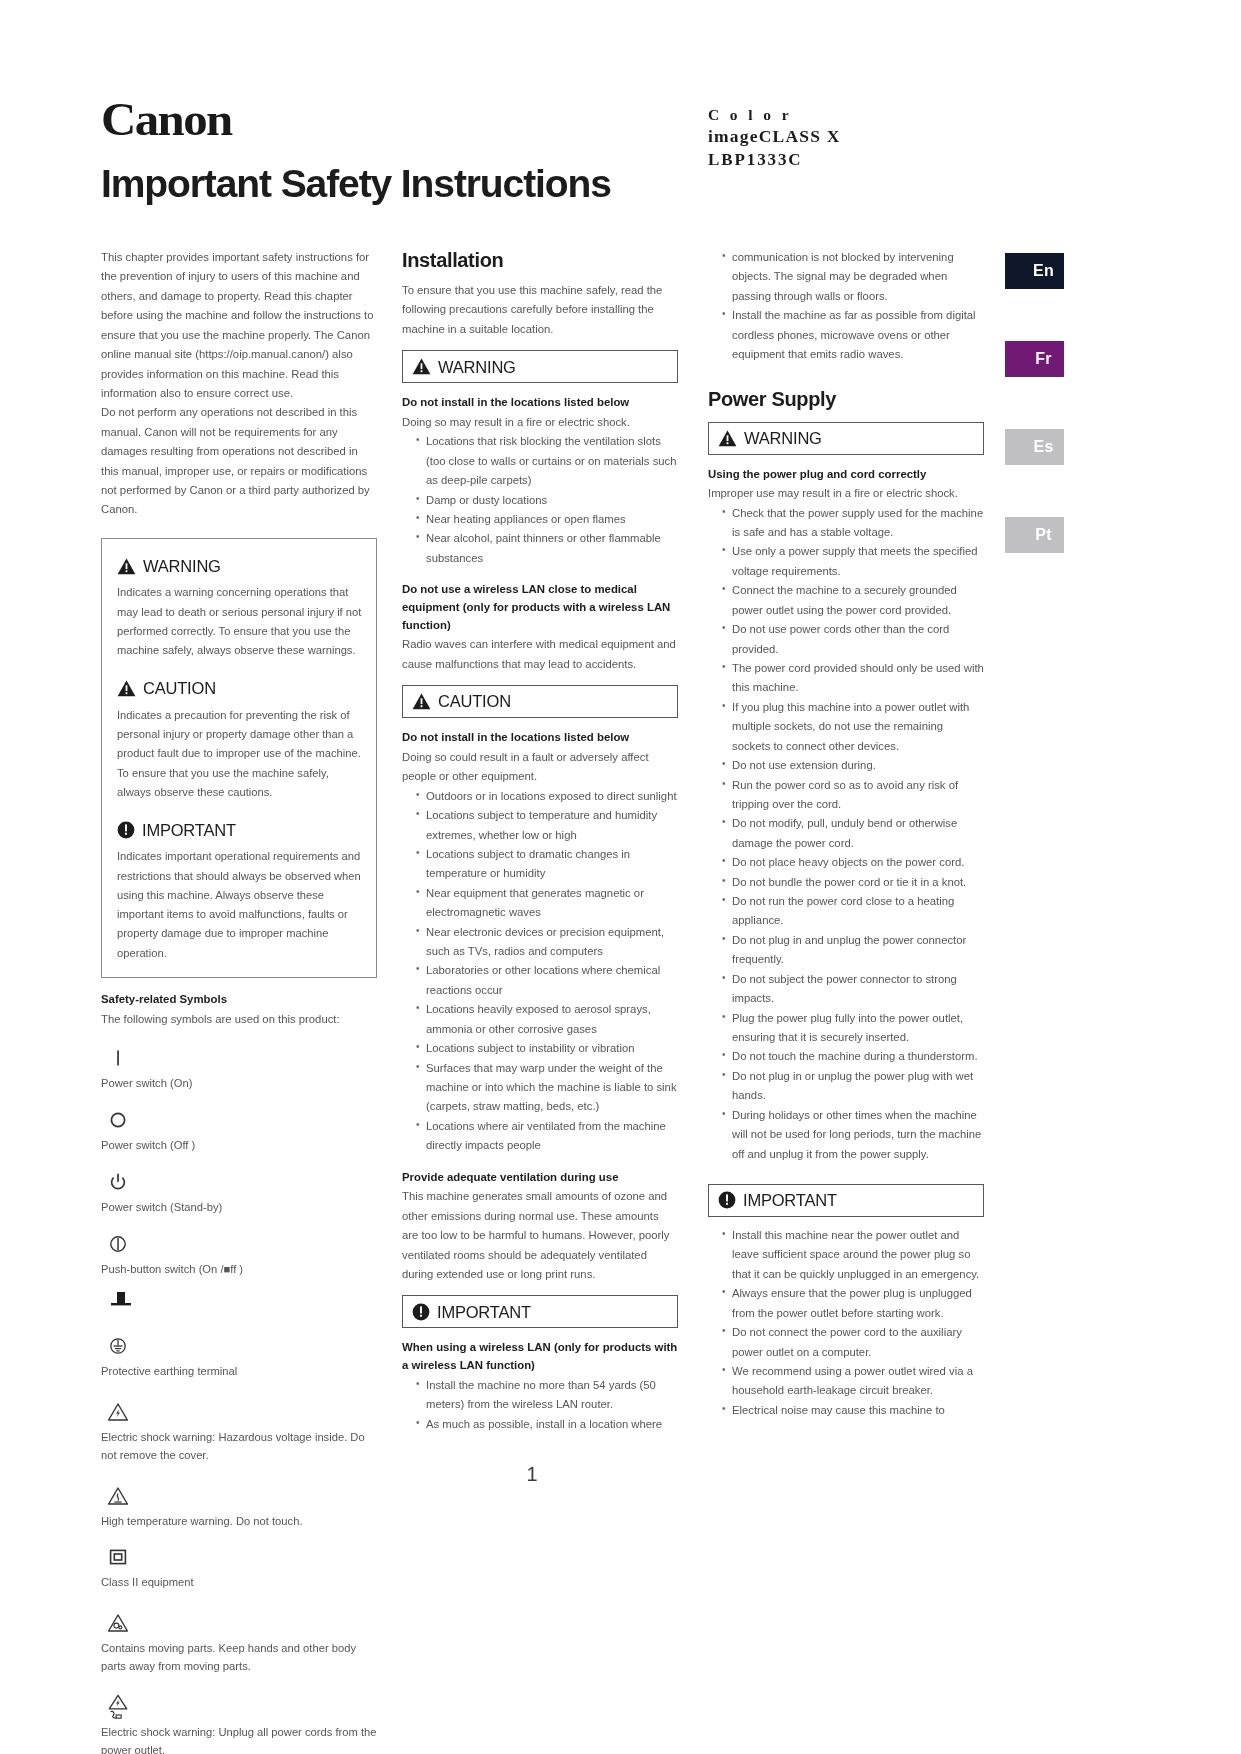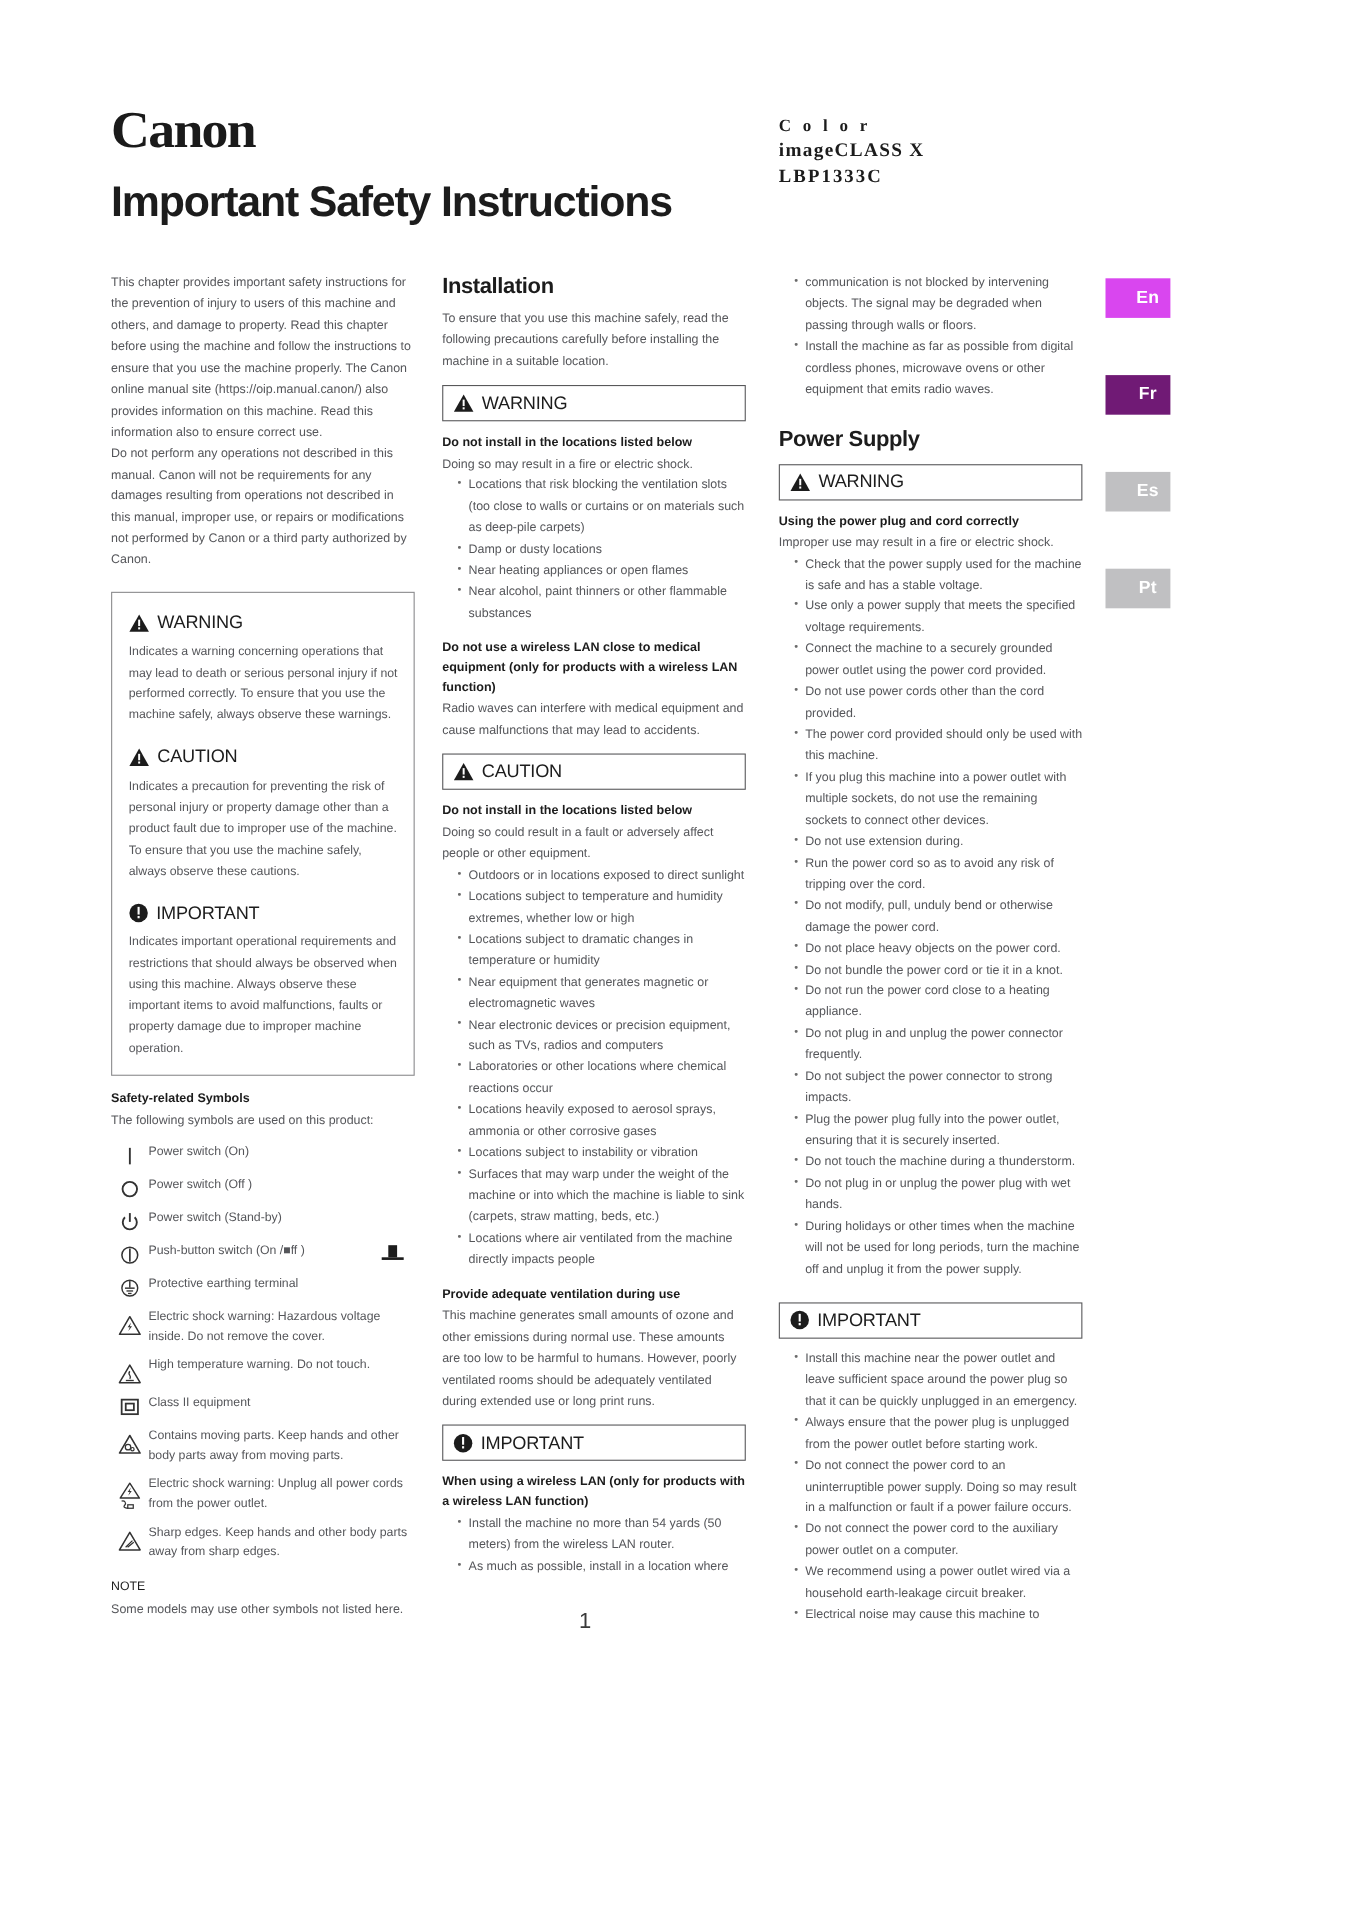--- a/index.html
+++ b/index.html
@@ -178,20 +178,21 @@
   }
   .def-head.spaced { margin-top: 14px; }
   .def-box p { margin: 0; font-size: 11.2px; line-height: 1.72; }
 
   
   .sym-list { margin-top: 10px; }
   .sym-row {
     display: flex;
     align-items: flex-start;
     margin-bottom: 8px;
+    flex-direction: column;
   }
   .sym-glyph {
     width: 34px;
     flex: 0 0 34px;
     display: flex;
     justify-content: center;
     align-items: center;
     padding-top: 2px;
   }
   .sym-glyph.low { align-items: center; padding-top: 6px; }
@@ -245,21 +246,21 @@
     <div class="doc-title">Important Safety Instructions</div>
   </div>
 
   <div class="product-block">
     <div class="product-line1">C o l o r</div>
     <div class="product-line2">imageCLASS X</div>
     <div class="product-line3">LBP1333C</div>
   </div>
 
   <div class="lang-tabs">
-    <div class="lang-tab" style="background:#d946ef">
+    <div class="lang-tab" style="background:#0f172a">
       <span>En</span>
     </div>
     <div class="lang-tab" style="background:#701a75">
       <span>Fr</span>
     </div>
     <div class="lang-tab" style="background:#c0c0c2">
       <span>Es</span>
     </div>
     <div class="lang-tab" style="background:#c0c0c2">
       <span>Pt</span>
@@ -567,21 +568,20 @@
             <rect x="8.05" y="3.4" width="1.9" height="7" fill="#ffffff"></rect>
             <rect x="8.05" y="11.7" width="1.9" height="2.1" fill="#ffffff"></rect>
           </svg>
       </span>
       <span class="alert-label">IMPORTANT</span>
     </div>
 
     <ul class="bullets">
       <li>Install this machine near the power outlet and leave sufficient space around the power plug so that it can be quickly unplugged in an emergency.</li>
       <li>Always ensure that the power plug is unplugged from the power outlet before starting work.</li>
-      <li>Do not connect the power cord to an uninterruptible power supply. Doing so may result in a malfunction or fault if a power failure occurs.</li>
       <li>Do not connect the power cord to the auxiliary power outlet on a computer.</li>
       <li>We recommend using a power outlet wired via a household earth-leakage circuit breaker.</li>
       <li>Electrical noise may cause this machine to</li>
     </ul>
   </div>
 
   <div class="page-number">1</div>
 
 </div>
 

